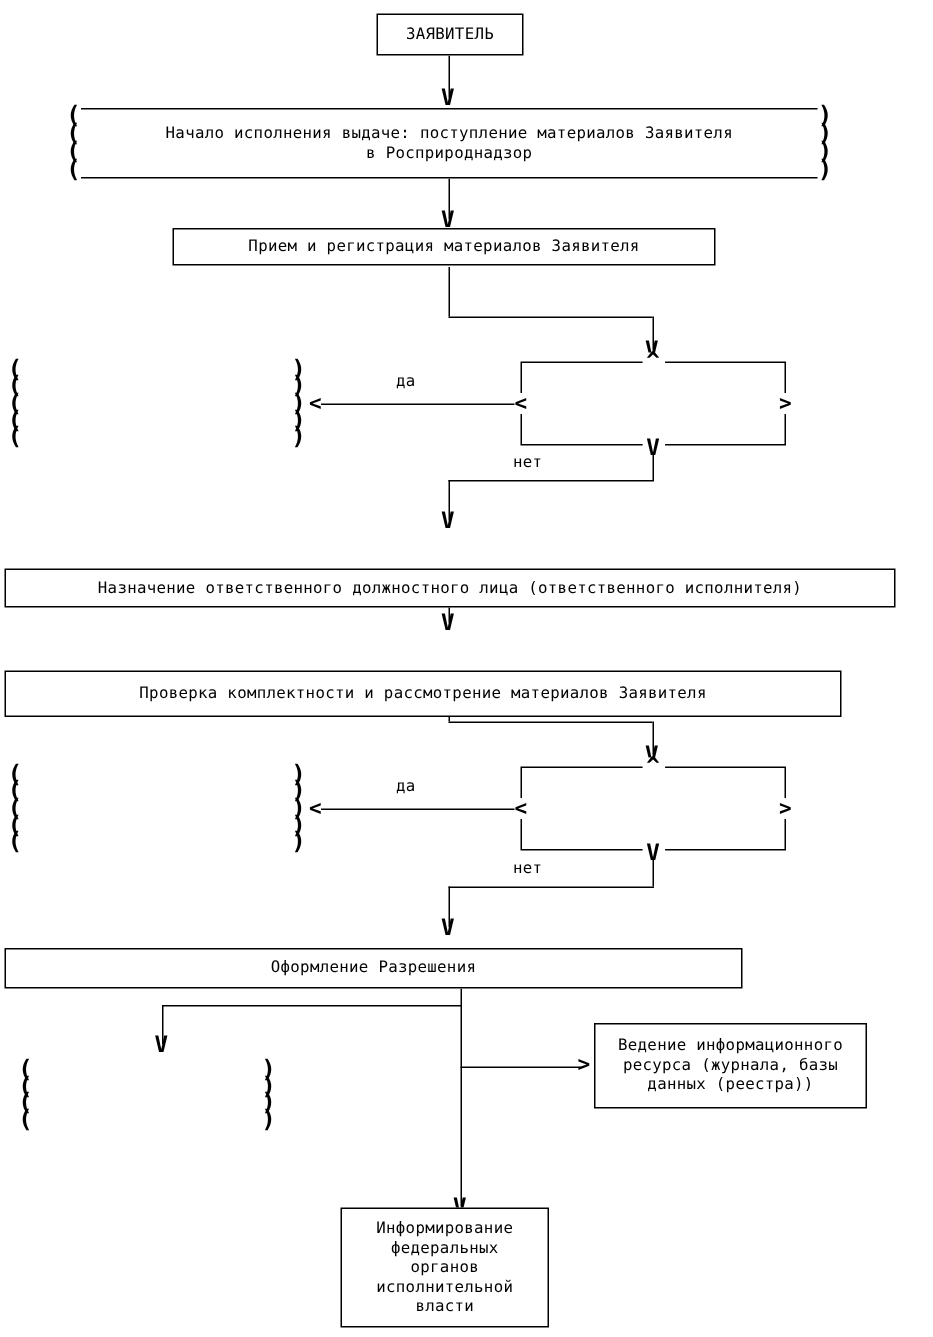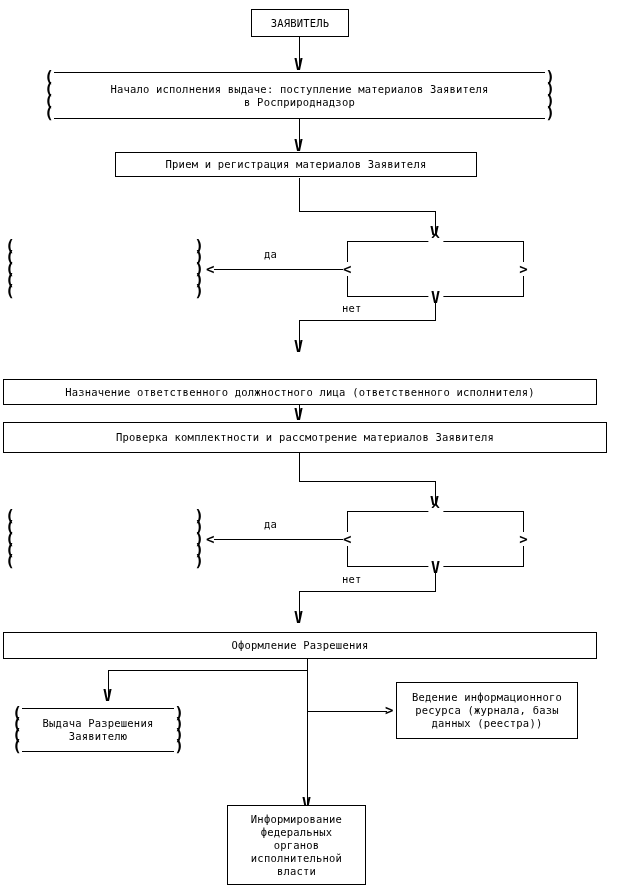--- a/index.html
+++ b/index.html
@@ -147,21 +147,21 @@
   <div class="hline" style="left:299px;top:320px;width:137px;"></div>
   <div class="vline" style="left:299px;top:320px;height:27px;"></div>
   <div class="arrow-d" style="left:294px;top:342px;">V</div>
   <div class="edge-label" style="left:340px;top:302px;">нет</div>
 
   <div class="node" style="left:3px;top:361px;width:594px;height:26px;margin-top:18px;">Назначение ответственного должностного лица (ответственного исполнителя)</div>
 
   <div class="vline" style="left:299px;top:387px;height:28px;"></div>
   <div class="arrow-d" style="left:294px;top:410px;">V</div>
 
-  <div class="node" style="left:3px;top:422px;width:604px;height:31px;">Проверка комплектности и рассмотрение материалов Заявителя</div>
+  <div class="node" style="left:3px;top:447px;width:558px;height:31px;">Проверка комплектности и рассмотрение материалов Заявителя</div>
 
   <div class="vline" style="left:299px;top:453px;height:28px;"></div>
   <div class="hline" style="left:299px;top:481px;width:136px;"></div>
   <div class="vline" style="left:435px;top:481px;height:22px;"></div>
   <div class="arrow-d" style="left:430px;top:498px;">V</div>
 
   <div class="decision" style="left:347px;top:511px;width:177px;height:56px;">
     <span class="cap cap-top">^</span>
     <span class="side side-l">&lt;</span>
     <span class="side side-r">&gt;</span>
@@ -188,21 +188,21 @@
       <span>)</span>
     </div>
   </div>
 
   <div class="vline" style="left:435px;top:567px;height:24px;"></div>
   <div class="hline" style="left:299px;top:591px;width:137px;"></div>
   <div class="vline" style="left:299px;top:591px;height:27px;"></div>
   <div class="arrow-d" style="left:294px;top:613px;">V</div>
   <div class="edge-label" style="left:340px;top:573px;">нет</div>
 
-  <div class="node" style="left:3px;top:632px;width:594px;height:27px;">Оформление Разрешения</div>
+  <div class="node" style="left:3px;top:632px;width:492px;height:27px;">Оформление Разрешения</div>
 
   <div class="vline" style="left:307px;top:659px;height:145px;"></div>
 
   <div class="hline" style="left:108px;top:670px;width:200px;"></div>
   <div class="vline" style="left:108px;top:670px;height:26px;"></div>
   <div class="arrow-d" style="left:103px;top:691px;">V</div>
 
   <div class="hline" style="left:307px;top:711px;width:80px;"></div>
   <div class="arrow-r" style="left:385px;top:705px;">&gt;</div>
 
@@ -214,22 +214,20 @@
       <span>(</span>
       <span>(</span>
       <span>(</span>
     </div>
     <div class="pright">
       <span>)</span>
       <span>)</span>
       <span>)</span>
       <span>)</span>
     </div>
-    <div class="inner">Выдача Разрешения
-Заявителю</div>
   </div>
 
   <div class="node" style="left:227px;top:805px;width:139px;height:80px;">Информирование
 федеральных
 органов
 исполнительной
 власти</div>
 
   <div class="node" style="left:396px;top:682px;width:182px;height:57px;">Ведение информационного
 ресурса (журнала, базы

